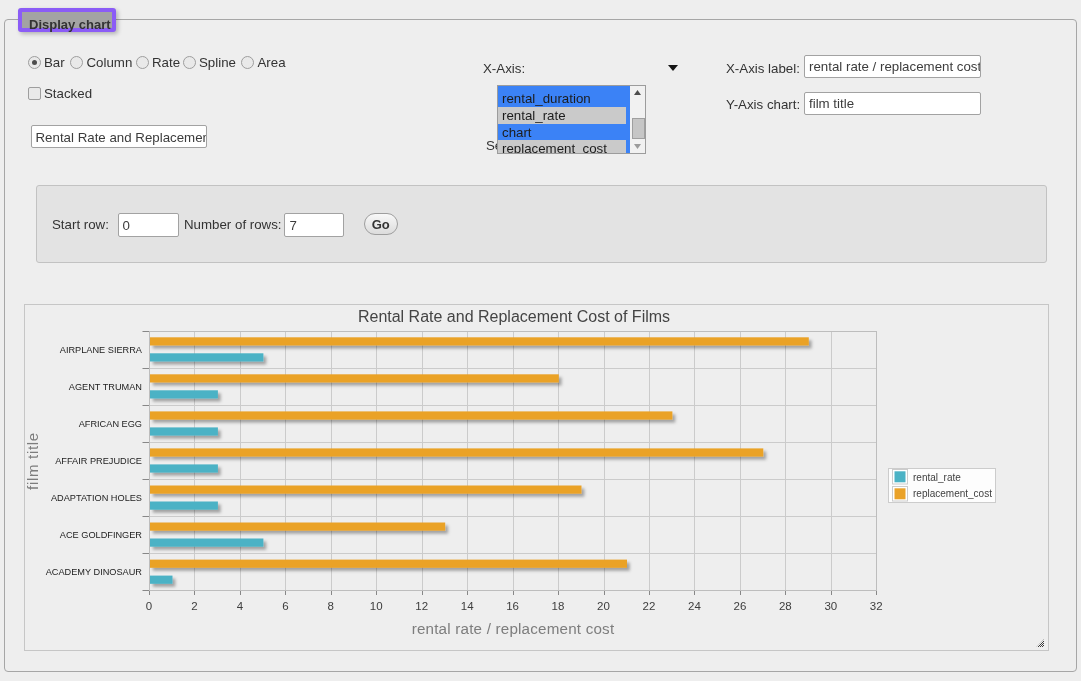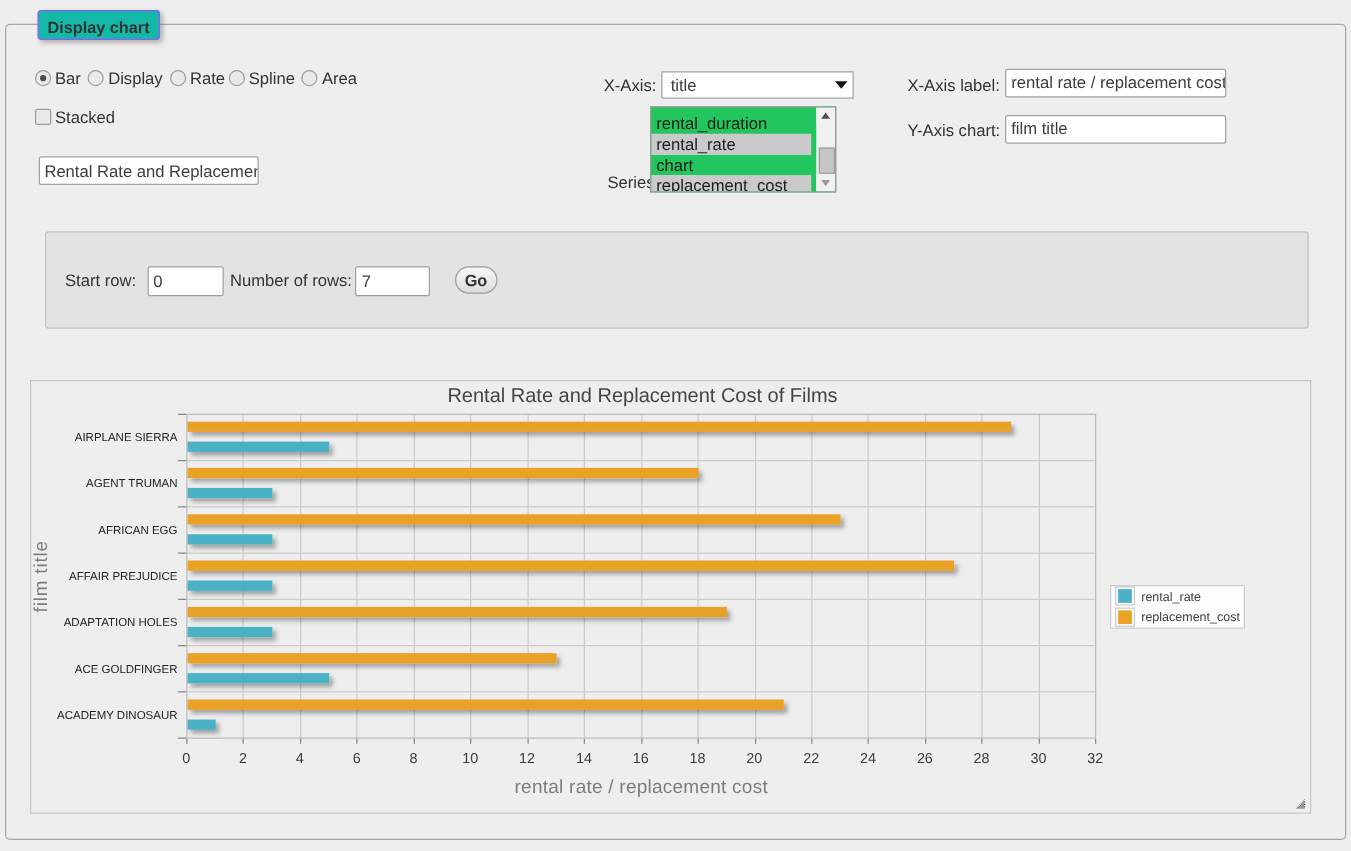--- a/index.html
+++ b/index.html
@@ -15,50 +15,47 @@
   .radio.checked::after{content:"";position:absolute;left:3px;top:3px;width:5px;height:5px;
          border-radius:50%;background:#4d4d4d;}
   .chk{position:absolute;width:11px;height:11px;border:1px solid #9e9e9e;border-radius:2px;background:#e9e9e9;}
 </style>
 </head>
 <body>
 <div id="page">
 
   <div class="abs" style="left:4px;top:19px;width:1073px;height:653px;border:1px solid #a6a6a6;border-radius:4px;box-sizing:border-box;"></div>
 
-  <div class="abs" style="left:30px;top:8px;width:98px;height:24px;background:#14b8a6;border:1px solid #8b5cf6;border-radius:3px;box-shadow:2px 2px 4px rgba(0,0,0,0.25);box-sizing:border-box;">
+  <div class="abs" style="left:18px;top:8px;width:98px;height:24px;background:#a3a3a3;border:4px solid #8b5cf6;border-radius:3px;box-shadow:2px 2px 4px rgba(0,0,0,0.25);box-sizing:border-box;">
     <div class="abs" style="left:7px;top:5px;font-size:13px;font-weight:bold;color:#333;">Display chart</div>
   </div>
 
   <div class="radio checked" style="left:28px;top:56px;"></div>
   <div class="lbl" style="left:44px;top:55px;">Bar</div>
   <div class="radio" style="left:70px;top:56px;"></div>
-  <div class="lbl" style="left:86.5px;top:55px;">Display</div>
+  <div class="lbl" style="left:86.5px;top:55px;">Column</div>
   <div class="radio" style="left:135.5px;top:56px;"></div>
   <div class="lbl" style="left:152px;top:55px;">Rate</div>
   <div class="radio" style="left:183px;top:56px;"></div>
   <div class="lbl" style="left:199px;top:55px;">Spline</div>
   <div class="radio" style="left:241px;top:56px;"></div>
   <div class="lbl" style="left:257.5px;top:55px;">Area</div>
 
   <div class="chk" style="left:28px;top:86.5px;"></div>
   <div class="lbl" style="left:44px;top:86px;">Stacked</div>
 
   <div class="inp" style="left:30.5px;top:125.4px;width:176px;height:23px;">
       <span>Rental Rate and Replacement Cost of Films</span>
     </div>
 
   <div class="lbl" style="left:483px;top:60.5px;">X-Axis:</div>
-  <div class="inp" style="left:528.5px;top:57.4px;width:154px;height:21.6px;border-radius:0;">
-      <span style="left:7px;">title</span>
-    </div>
   <div class="abs" style="left:667.8px;top:64.6px;width:0;height:0;border-left:5.5px solid transparent;border-right:5.5px solid transparent;border-top:6.5px solid #151515;"></div>
 
   <div class="lbl" style="left:486px;top:137.5px;">Series:</div>
-  <div class="abs" style="left:520px;top:85.1px;width:149px;height:68.6px;background:#22c55e;border:1px solid #9c9c9c;box-sizing:border-box;overflow:hidden;">
+  <div class="abs" style="left:497px;top:85.1px;width:149px;height:68.6px;background:#3b82f6;border:1px solid #9c9c9c;box-sizing:border-box;overflow:hidden;">
     <div class="abs" style="left:0;top:3.8px;width:128px;height:17px;">
         <span style="position:absolute;left:4px;top:1px;font-size:13.3px;color:#1c1c1c;">rental_duration</span>
       </div>
     <div class="abs" style="left:0;top:20.7px;width:128px;height:17px;background:#cacaca;">
         <span style="position:absolute;left:4px;top:1px;font-size:13.3px;color:#1c1c1c;">rental_rate</span>
       </div>
     <div class="abs" style="left:0;top:37.6px;width:128px;height:17px;">
         <span style="position:absolute;left:4px;top:1px;font-size:13.3px;color:#1c1c1c;">chart</span>
       </div>
     <div class="abs" style="left:0;top:54.4px;width:128px;height:17px;background:#cacaca;">

